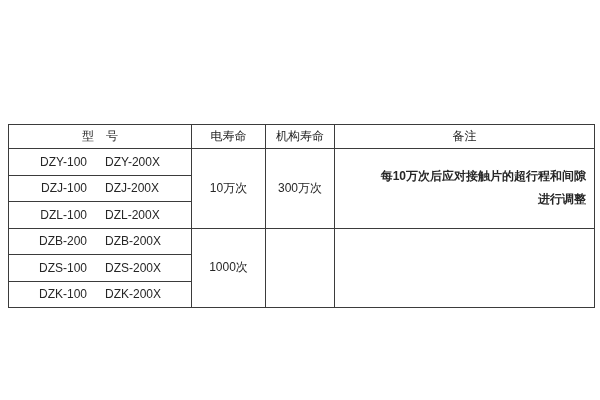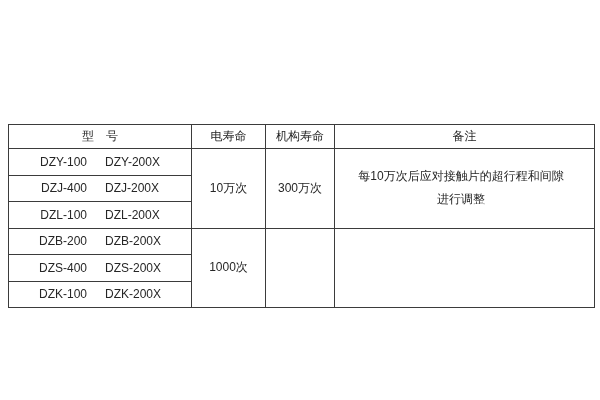--- a/index.html
+++ b/index.html
@@ -35,23 +35,24 @@
     overflow: hidden;
   }
   col.c1 { width: 183px; }
   col.c2 { width: 74px; }
   col.c3 { width: 69px; }
   col.c4 { width: 260px; }
   tr.header-row { height: 24px; }
   tbody tr { height: 20px; }
   td.model-cell span + span { margin-left: 18px; }
   td.remarks-cell {
-    text-align: center;
+    text-align: right;
     padding-left: 1px;
     padding-right: 8px;
+    font-weight: bold;
   }
   td.remarks-cell .remarks-line {
     line-height: 23px;
   }
 </style>
 </head>
 <body>
 
 <div class="canvas">
   <table class="spec-table">
@@ -76,39 +77,39 @@
         </td>
         <td rowspan="3">10万次</td>
         <td rowspan="3">300万次</td>
         <td rowspan="3" class="remarks-cell">
           <div class="remarks-line">每10万次后应对接触片的超行程和间隙</div>
           <div class="remarks-line">进行调整</div>
         </td>
       </tr>
       <tr>
         <td class="model-cell">
-          <span>DZJ-400</span><span>DZJ-200X</span>
+          <span>DZJ-100</span><span>DZJ-200X</span>
         </td>
       </tr>
       <tr>
         <td class="model-cell">
           <span>DZL-100</span><span>DZL-200X</span>
         </td>
       </tr>
       <tr>
         <td class="model-cell">
           <span>DZB-200</span><span>DZB-200X</span>
         </td>
         <td rowspan="3">1000次</td>
         <td rowspan="3"></td>
         <td rowspan="3" class="remarks-cell"></td>
       </tr>
       <tr>
         <td class="model-cell">
-          <span>DZS-400</span><span>DZS-200X</span>
+          <span>DZS-100</span><span>DZS-200X</span>
         </td>
       </tr>
       <tr>
         <td class="model-cell">
           <span>DZK-100</span><span>DZK-200X</span>
         </td>
       </tr>
     </tbody>
   </table>
 </div>

